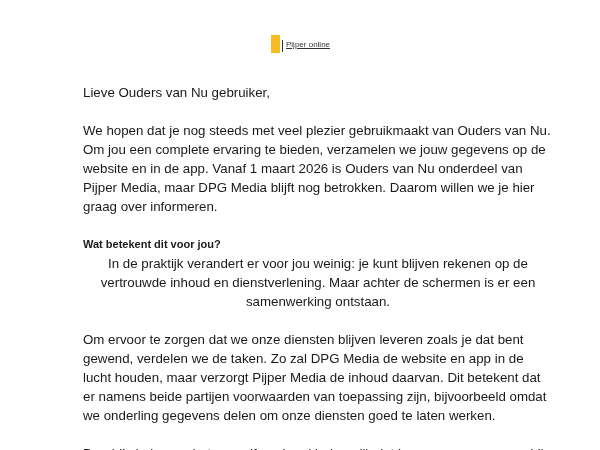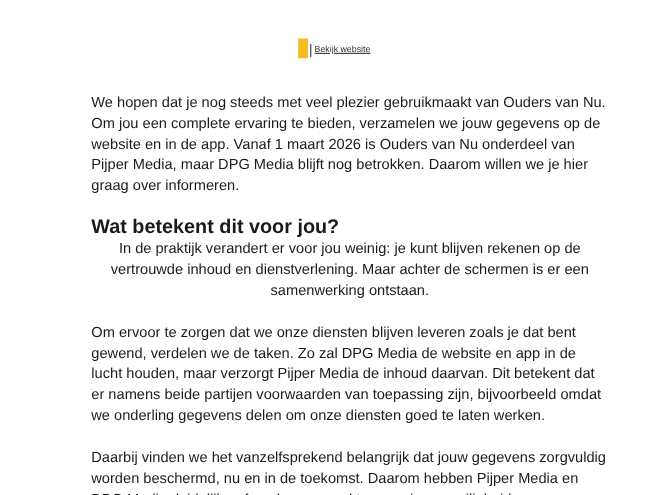--- a/index.html
+++ b/index.html
@@ -52,37 +52,38 @@
       top: 83px;
       width: 470px;
       font-size: 13.3px;
       line-height: 19px;
     }
     .content p {
       margin: 0 0 19px 0;
     }
     .content h3 {
       margin: 0;
-      font-size: 18px;
+      font-size: 11px;
       font-weight: bold;
       line-height: 19px;
     }
     .content p.after-heading {
       margin-top: 0;
       text-align: center;
     }
   </style>
 </head>
 <body>
 
 <div class="header">
   <div class="logo-block"></div>
   <div class="logo-divider"></div>
-  <a class="view-online">Bekijk website</a>
+  <a class="view-online">Pijper online</a>
 </div>
 
 <div class="content">
+  <p>Lieve Ouders van Nu gebruiker,</p>
   <p>We hopen dat je nog steeds met veel plezier gebruikmaakt van Ouders van Nu. Om jou een complete ervaring te bieden, verzamelen we jouw gegevens op de website en in de app. Vanaf 1 maart 2026 is Ouders van Nu onderdeel van Pijper Media, maar DPG Media blijft nog betrokken. Daarom willen we je hier graag over informeren.</p>
   <h3>Wat betekent dit voor jou?</h3>
   <p class="after-heading">In de praktijk verandert er voor jou weinig: je kunt blijven rekenen op de vertrouwde inhoud en dienstverlening. Maar achter de schermen is er een samenwerking ontstaan.</p>
   <p>Om ervoor te zorgen dat we onze diensten blijven leveren zoals je dat bent gewend, verdelen we de taken. Zo zal DPG Media de website en app in de lucht houden, maar verzorgt Pijper Media de inhoud daarvan. Dit betekent dat er namens beide partijen voorwaarden van toepassing zijn, bijvoorbeeld omdat we onderling gegevens delen om onze diensten goed te laten werken.</p>
   <p>Daarbij vinden we het vanzelfsprekend belangrijk dat jouw gegevens zorgvuldig worden beschermd, nu en in de toekomst. Daarom hebben Pijper Media en DPG Media duidelijke afspraken gemaakt over privacy, veiligheid en</p>
 </div>
 
 </body></html>

